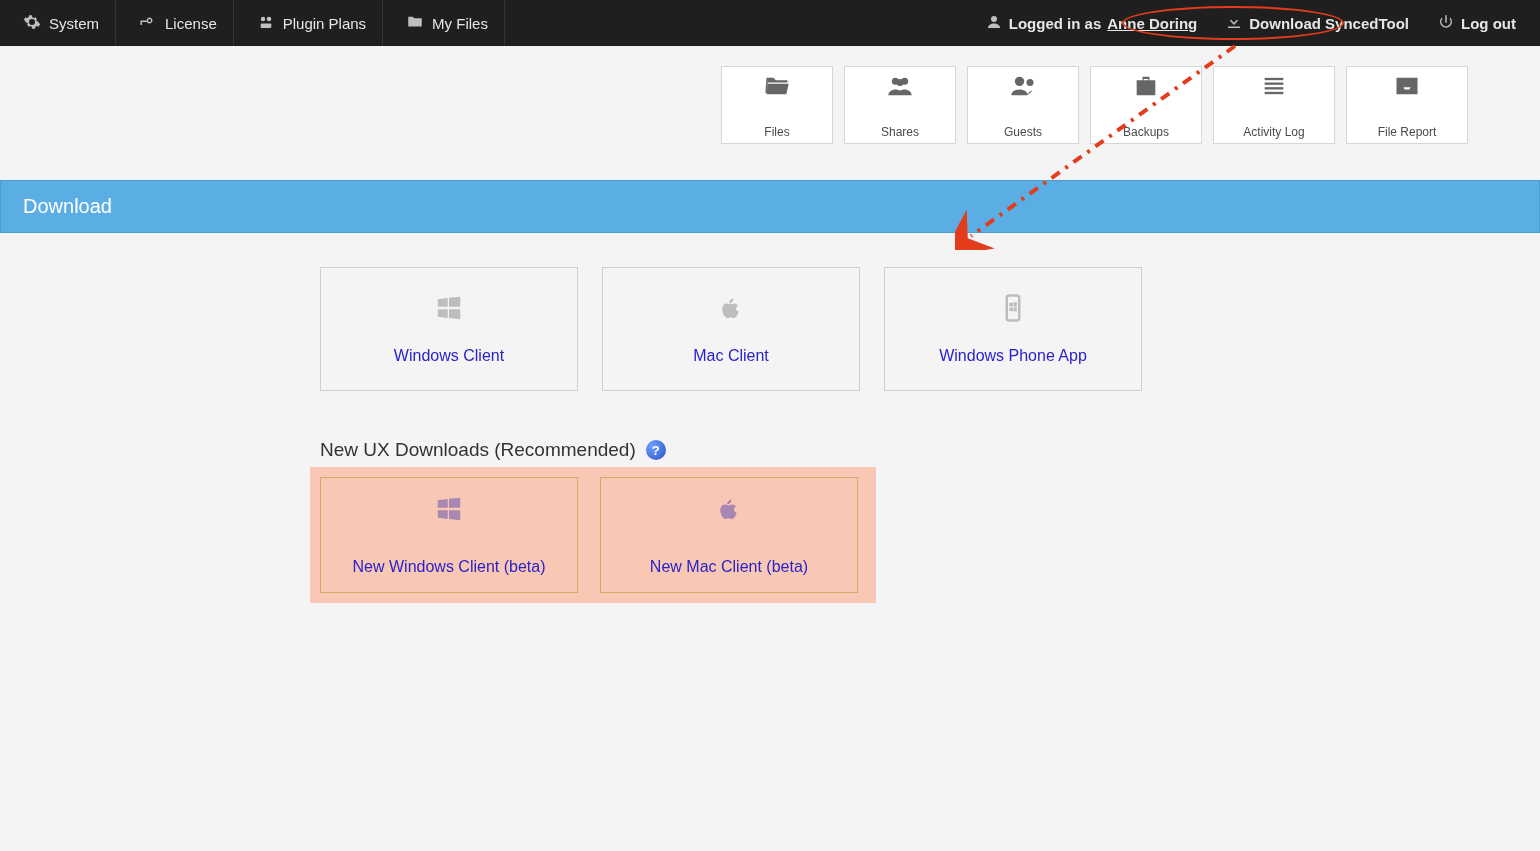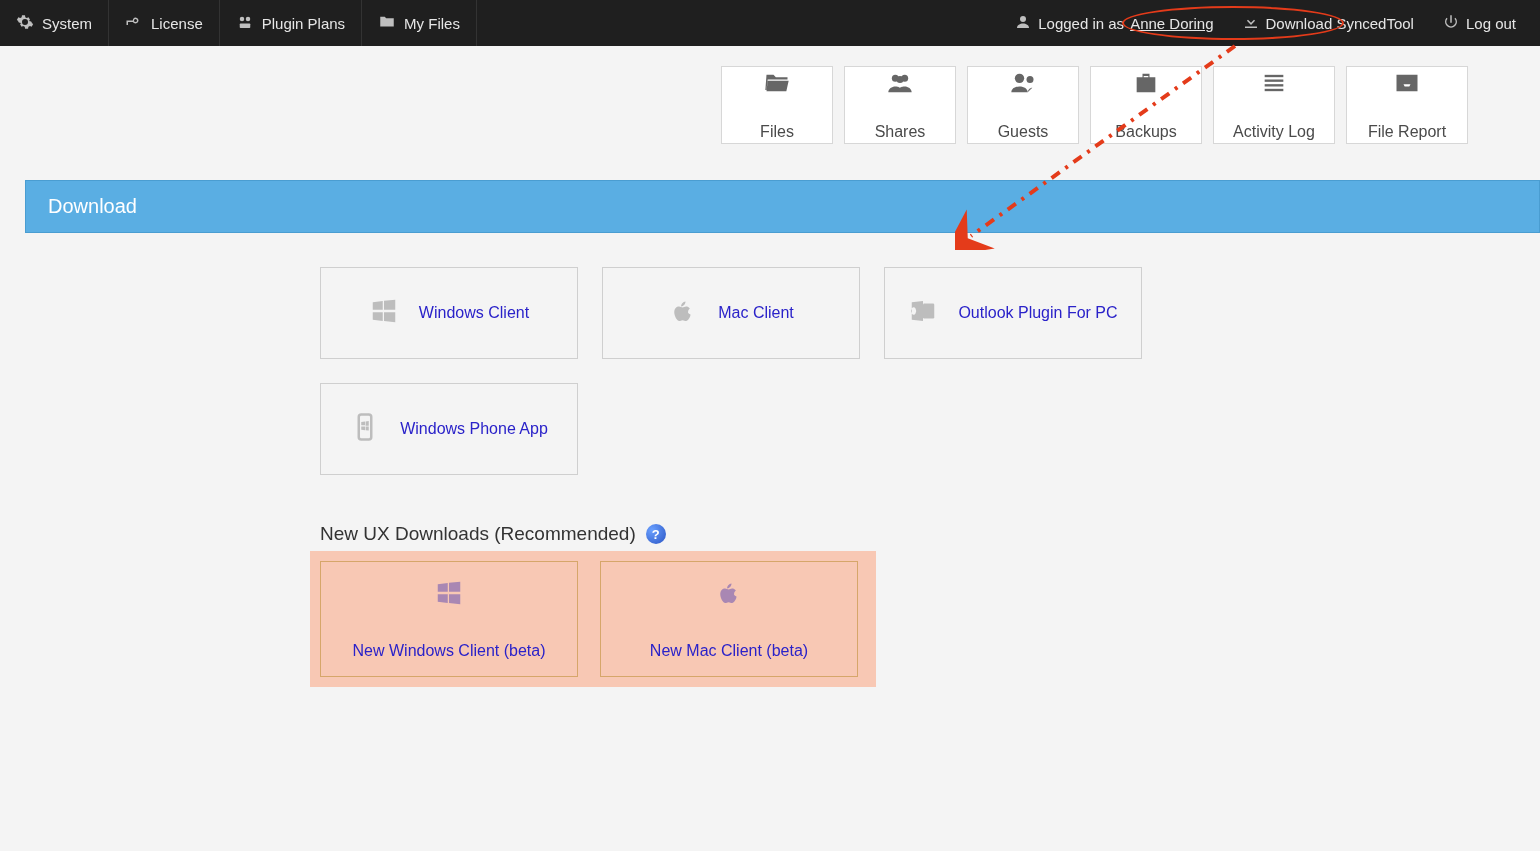--- a/index.html
+++ b/index.html
@@ -16,26 +16,28 @@
   }
   .topnav .nav-left { display: flex; }
   .topnav .nav-right { margin-left: auto; display: flex; align-items: center; padding-right: 10px; }
   .topnav .nav-item {
     display: flex;
     align-items: center;
     padding: 0 16px;
     border-right: 1px solid #333;
     cursor: pointer;
     gap: 8px;
+    margin-left: 7px;
   }
   .topnav .nav-right .ritem {
     display: flex;
     align-items: center;
     gap: 6px;
     padding: 0 14px;
+    font-weight: bold;
   }
   .topnav svg { width: 18px; height: 18px; fill: #bfbfbf; }
   .topnav .user-link { text-decoration: underline; cursor: pointer; }
   
   
   .annot-ellipse {
     position: absolute;
     border: 2px solid #e43b1a;
     border-radius: 50%;
     width: 222px;
@@ -62,49 +64,48 @@
     background: #fff;
     border: 1px solid #d7d7d7;
     width: 112px;
     height: 78px;
     display: flex;
     flex-direction: column;
     align-items: center;
     justify-content: center;
     gap: 22px;
     cursor: pointer;
-    font-size: 16px;
+    font-size: 12px;
     color: #4a4a4a;
   }
   .tile.wide { width: 122px; }
   .tile svg { width: 34px; height: 28px; fill: #666; }
   
   
   .dl-header {
     background: #5aaee3;
     color: #fff;
     font-size: 20px;
     padding: 14px 22px;
     margin-top: 36px;
     border: 1px solid #4a9dd1;
-    margin-left: 25px;
   }
   
   
   .dl-grid {
     display: grid;
     grid-template-columns: repeat(3, 258px);
     gap: 24px;
     margin: 34px 0 0 320px;
   }
   .dl-card {
     border: 1px solid #cfcfcf;
-    height: 92px;
-    display: flex;
-    flex-direction: row;
+    height: 124px;
+    display: flex;
+    flex-direction: column;
     align-items: center;
     justify-content: center;
     gap: 20px;
     cursor: pointer;
     background: #f4f4f4;
   }
   .dl-card .dl-icon svg { width: 30px; height: 30px; fill: #bdbdbd; }
   .dl-card .dl-label { color: #2a22c9; font-size: 16px; }
   
   .newux-heading {
@@ -270,27 +271,20 @@
     <span class="dl-label">Windows Client</span>
   </div>
   <div class="dl-card">
     <span class="dl-icon"><svg viewBox="0 0 24 24">
           <path d="M16 13c0-2 1.5-3 1.5-3-1-1.4-2.5-1.6-3-1.6-1.3 0-2 .8-2.8.8S10 8.4 8.8 8.4C6.9 8.4 5 10 5 13c0 3.3 2.4 7 4 7 1 0 1.4-.7 2.7-.7s1.6.7 2.8.7c1.6 0 3.5-3.4 3.5-5.2-2-.8-2-1.8-2-1.8zM13 7c.6-.7 1-1.7 1-2.7-1 .1-2 .7-2.6 1.4C10.8 6.4 10.4 7.4 10.5 8.3c1 0 2-.6 2.5-1.3z"></path>
         </svg></span>
     <span class="dl-label">Mac Client</span>
   </div>
   <div class="dl-card">
     <span class="dl-icon"><svg viewBox="0 0 24 24">
-          <rect x="12" y="6" width="9" height="12" rx="1"></rect>
-          <path d="M3 5l9-1v16l-9-1zM6 10a2 3 0 100 4 2 3 0 000-4z"></path>
-        </svg></span>
-    <span class="dl-label">Outlook Plugin For PC</span>
-  </div>
-  <div class="dl-card">
-    <span class="dl-icon"><svg viewBox="0 0 24 24">
           <rect x="7" y="2" width="10" height="20" rx="2" fill="none" stroke="#bdbdbd" stroke-width="2"></rect>
           <path d="M9 8l3-.4v3H9zM12.5 7.5L15 7.2V11h-2.5zM9 11.5h3v3l-3-.4zM12.5 11.5H15v3.3l-2.5-.3z" fill="#bdbdbd"></path>
         </svg></span>
     <span class="dl-label">Windows Phone App</span>
   </div>
 </div>
 
 <h3 class="newux-heading">
   <span>New UX Downloads (Recommended)</span>
   <span class="help-badge">?</span>

